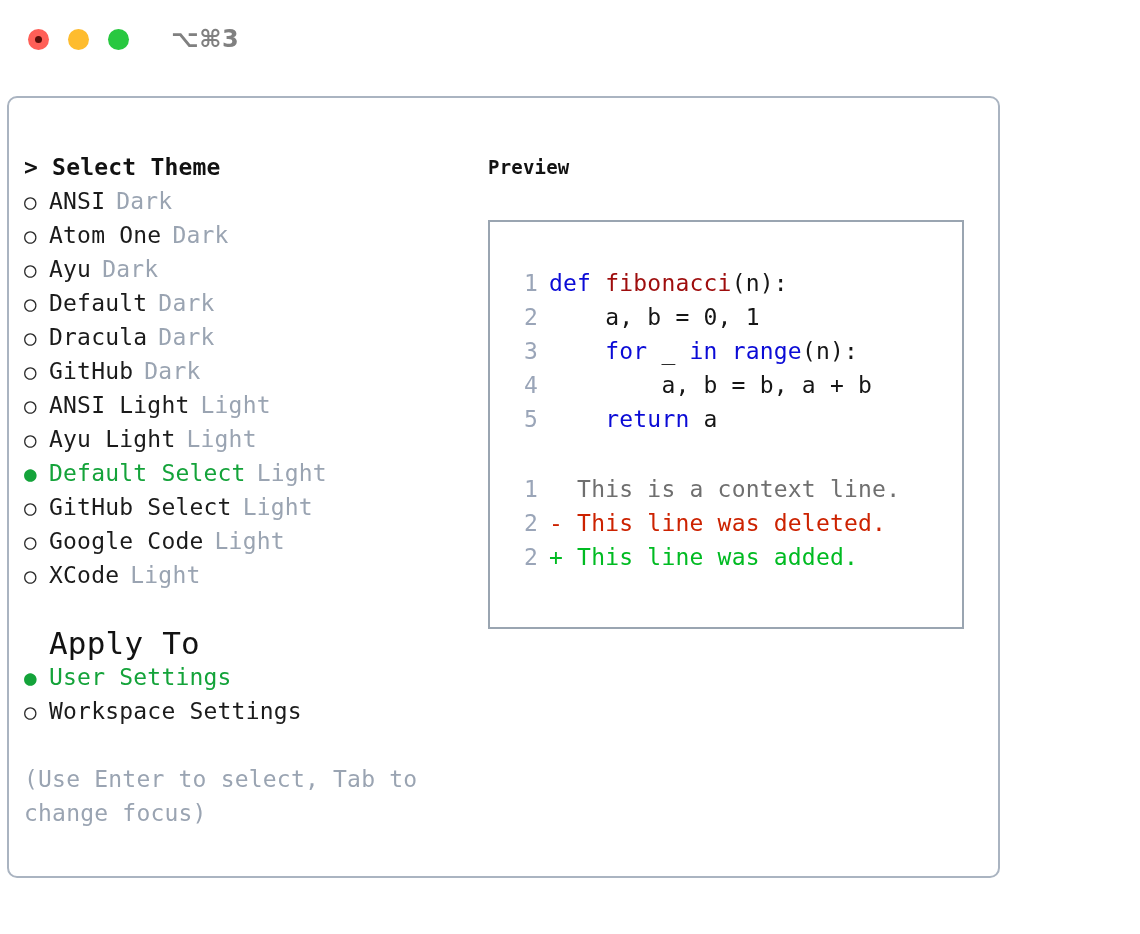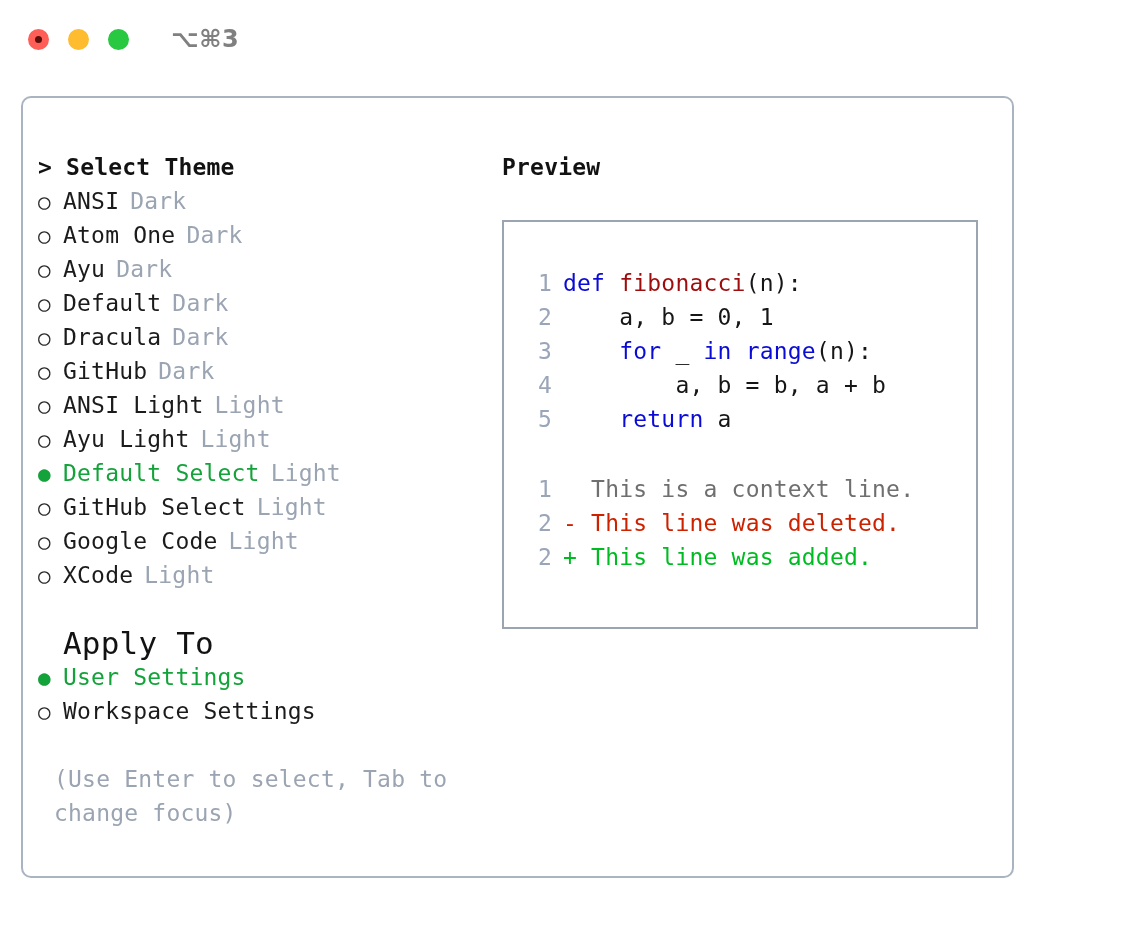--- a/index.html
+++ b/index.html
@@ -66,21 +66,21 @@
     font-size: 24px;
     font-weight: 700;
     letter-spacing: 0.5px;
     font-family: "DejaVu Sans", "Liberation Sans", sans-serif;
     white-space: pre;
   }
 
   
   .panel {
     position: absolute;
-    left: 21px;
+    left: 7px;
     top: 96px;
     width: 993px;
     height: 782px;
     border: 2px solid #aab4c1;
     border-radius: 10px;
     box-sizing: border-box;
     background: #ffffff;
   }
 
   .panel-inner {
@@ -143,32 +143,31 @@
   }
 
   .hint {
     margin-top: 34px;
     font-size: 23px;
     line-height: 34px;
     color: #9aa4b2;
     width: 420px;
     white-space: pre-wrap;
     letter-spacing: 0.2px;
-    margin-left: 16px;
   }
 
   
   .right-col {
     position: absolute;
     left: 479px;
     top: 52px;
     width: 495px;
   }
   .preview-title {
-    font-size: 23px;
+    font-size: 19px;
     font-weight: 700;
     color: #121212;
     line-height: 34px;
     letter-spacing: 0.2px;
   }
   .preview-box {
     margin-top: 36px;
     width: 476px;
     height: 409px;
     border: 2px solid #9aa5b1;

